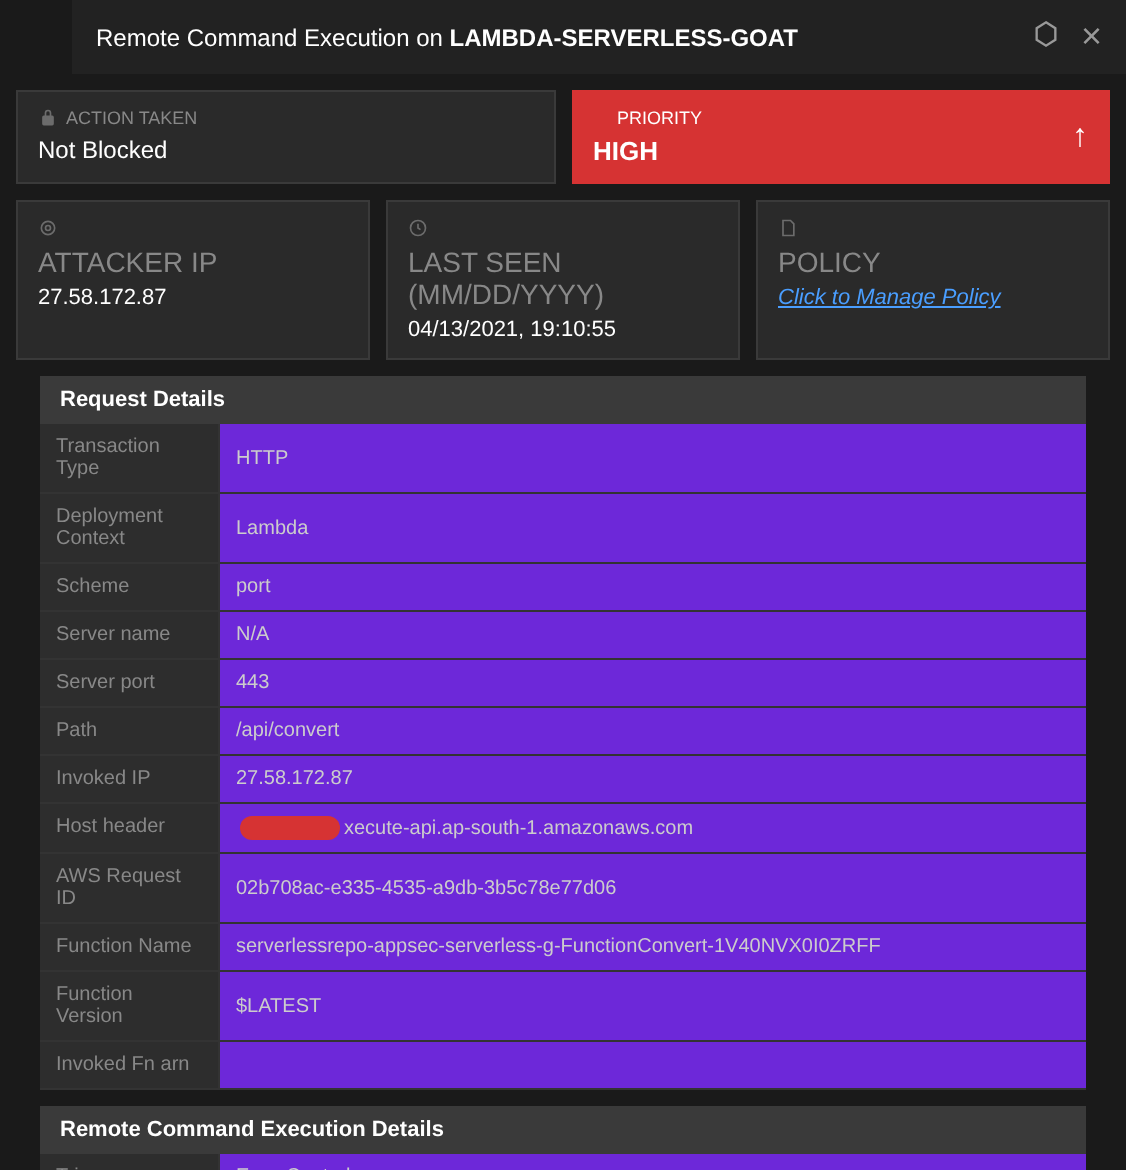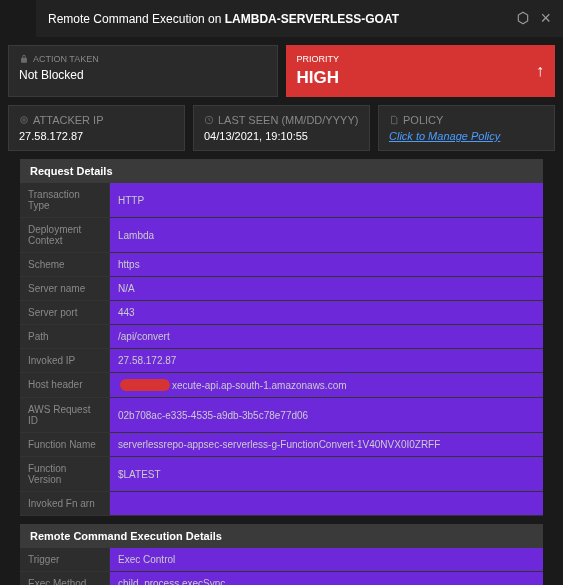--- a/index.html
+++ b/index.html
@@ -33,32 +33,32 @@
     }
     .card-label { color: #888; font-size: 9px; text-transform: uppercase; display: flex; align-items: center; gap: 4px; }
     .card-value { color: #fff; font-size: 12px; margin-top: 4px; }
     .priority-card {
       background: #d63333;
       border: 1px solid #d63333;
       display: flex;
       justify-content: space-between;
       align-items: center;
     }
-    .priority-card .card-label { color: #fff; }
-    .priority-card .card-value { color: #fff; font-weight: bold; font-size: 17px; }
+    .priority-card .card-label { color: #fff; margin-left: 12px; }
+    .priority-card .card-value { color: #fff; font-weight: bold; font-size: 13px; }
     .arrow-up { color: #fff; font-size: 16px; }
     
     .info-cards { display: flex; gap: 8px; padding: 0 8px 8px; }
     .info-card {
       background: #2a2a2a;
       border: 1px solid #3a3a3a;
       padding: 8px 10px;
       flex: 1;
     }
-    .info-label { color: #888; font-size: 11px; text-transform: uppercase; display: flex; align-items: center; gap: 4px; }
+    .info-label { color: #888; font-size: 14px; text-transform: uppercase; display: flex; gap: 4px; flex-direction: column; }
     .info-value { color: #fff; font-size: 11px; margin-top: 4px; }
     .link { color: #4a9eff; text-decoration: underline; cursor: pointer; font-style: italic; }
     
     .section { margin: 0 20px 8px; }
     .section-header {
       background: #3a3a3a;
       padding: 6px 10px;
       color: #fff;
       font-size: 11px;
       font-weight: bold;
@@ -170,21 +170,21 @@
   <div class="detail-row">
     <div class="detail-label">Transaction Type</div>
     <div class="detail-value">HTTP</div>
   </div>
   <div class="detail-row">
     <div class="detail-label">Deployment Context</div>
     <div class="detail-value">Lambda</div>
   </div>
   <div class="detail-row">
     <div class="detail-label">Scheme</div>
-    <div class="detail-value">https</div>
+    <div class="detail-value">port</div>
   </div>
   <div class="detail-row">
     <div class="detail-label">Server name</div>
     <div class="detail-value">N/A</div>
   </div>
   <div class="detail-row">
     <div class="detail-label">Server port</div>
     <div class="detail-value">443</div>
   </div>
   <div class="detail-row">

